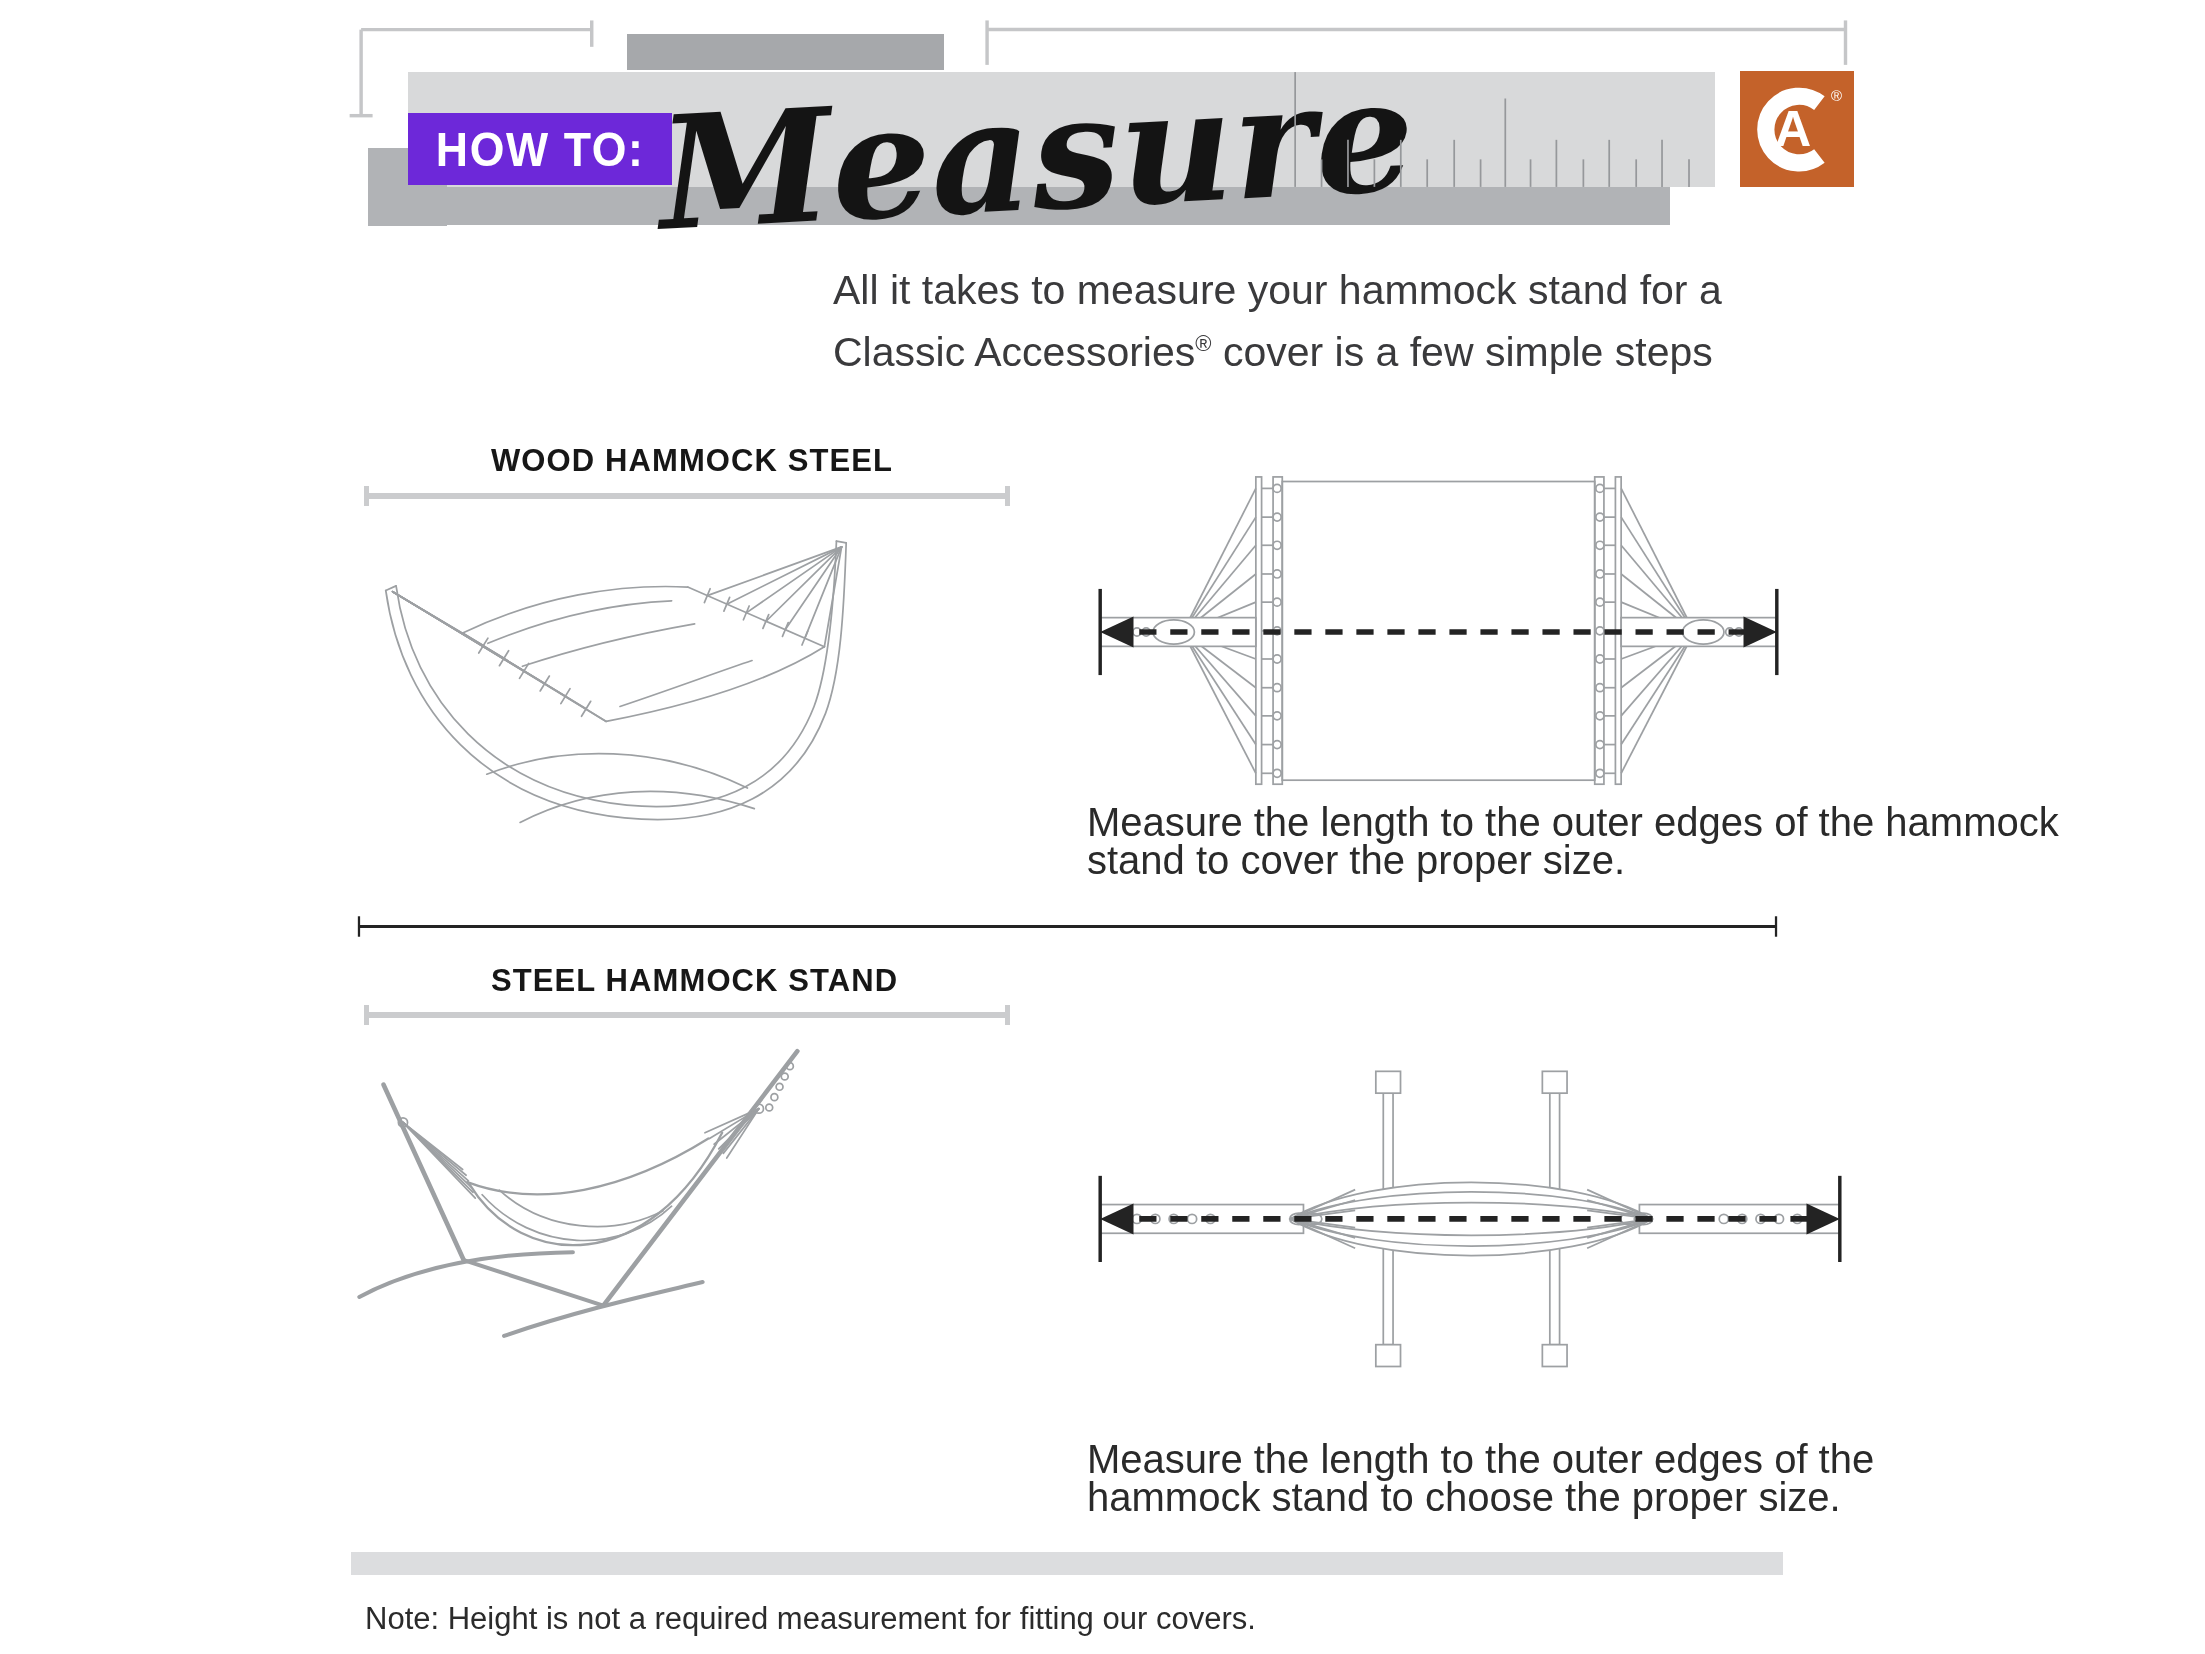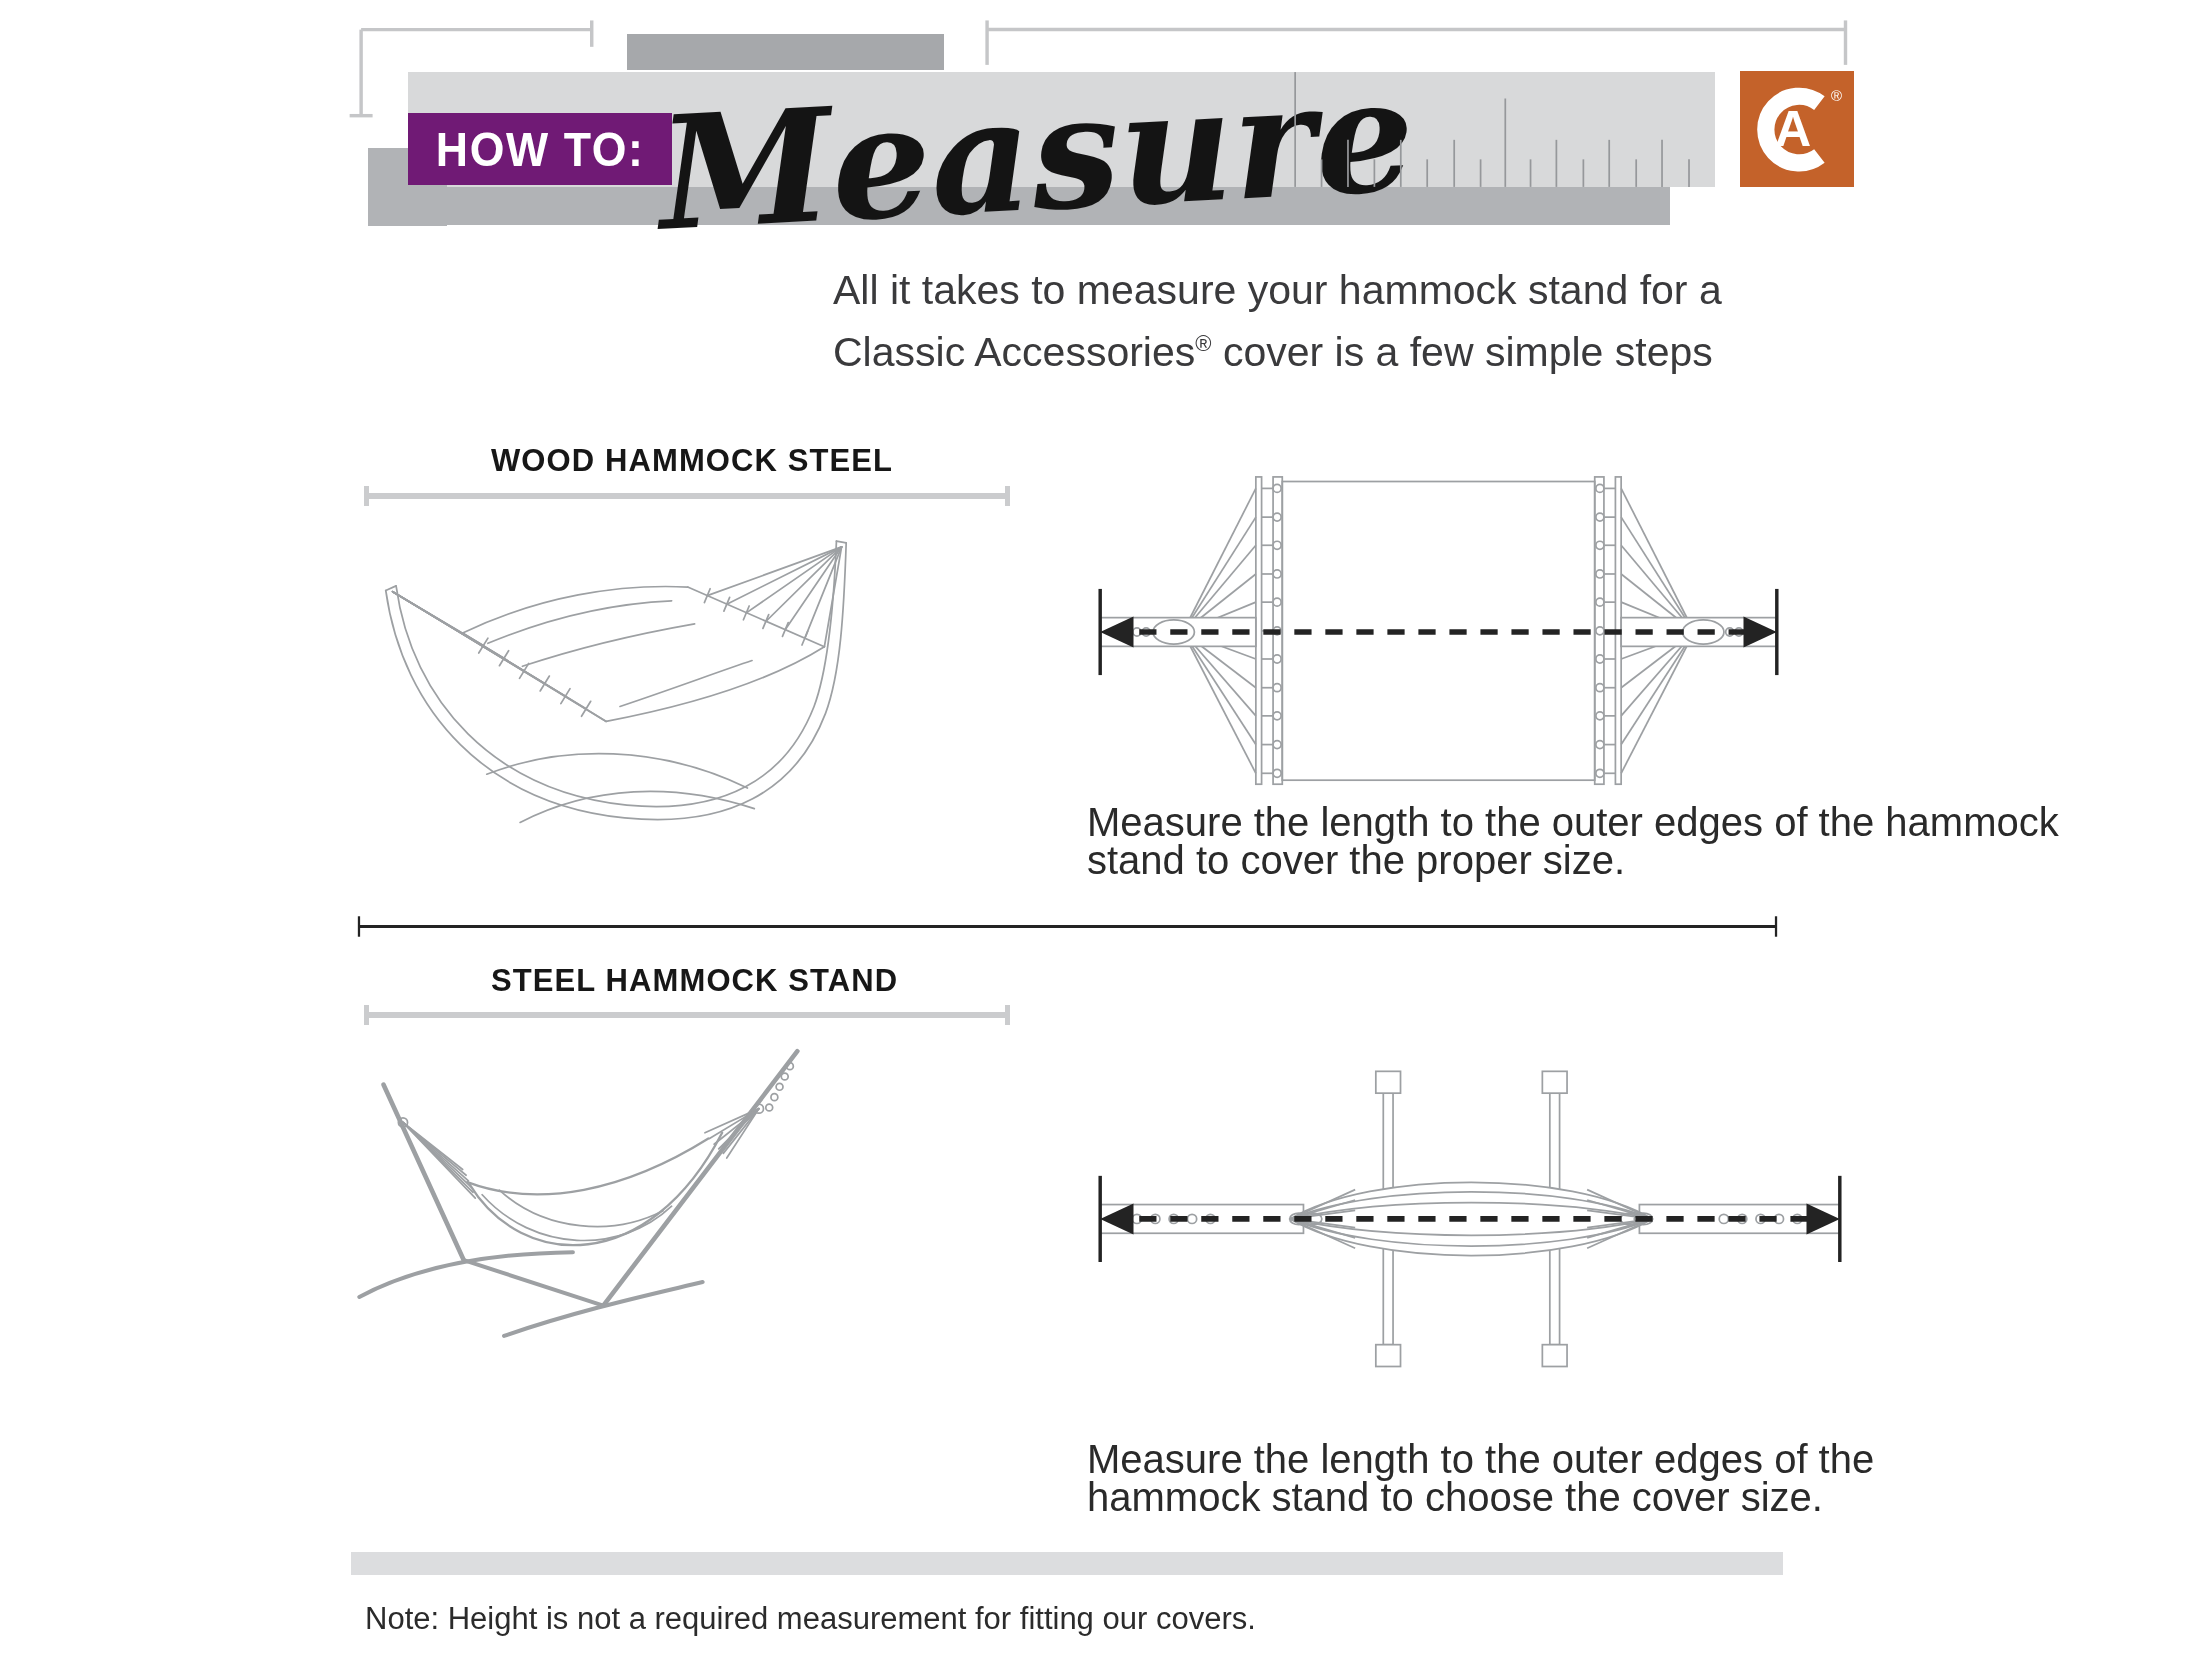--- a/index.html
+++ b/index.html
@@ -5,21 +5,21 @@
   html,body{margin:0;padding:0;background:#ffffff;}
   .canvas{position:relative;width:2205px;height:1655px;background:#ffffff;overflow:hidden;
           font-family:"Liberation Sans",sans-serif;}
   .abs{position:absolute;}
   .fill-box{position:absolute;}
   
   .box-top{left:627px;top:34px;width:317px;height:36px;background:#a6a8ab;}
   .banner{left:408px;top:72px;width:1307px;height:115px;background:#d8d9da;}
   .band{left:447px;top:187px;width:1223px;height:38px;background:#b1b3b6;}
   .square-left{left:368px;top:148px;width:79px;height:78px;background:#b1b3b6;}
-  .howto{left:408px;top:113px;width:264px;height:72px;background:#701a75;
+  .howto{left:408px;top:113px;width:264px;height:72px;background:#6d28d9;
          display:flex;align-items:center;justify-content:center;}
   .howto span{color:#ffffff;font-weight:bold;font-size:48px;letter-spacing:1.7px;transform:scaleX(.93);}
   .measure-title{left:715px;top:57px;width:643px;height:195px;display:flex;align-items:center;justify-content:center;
     font-family:"DejaVu Serif",serif;font-style:italic;font-weight:bold;font-size:156px;color:#141414;
     transform:rotate(-3deg);white-space:nowrap;}
   .logo{left:1740px;top:71px;width:114px;height:116px;background:#c4622a;}
   
   .subtitle{left:833px;top:263px;width:1068px;text-align:left;color:#3a3a3c;
             font-size:41px;line-height:54px;font-weight:300;}
   .subtitle sup{font-size:22px;}
@@ -381,20 +381,20 @@
       <line x1="1930" y1="2123" x2="3190" y2="2123" stroke="#232323" stroke-width="10" stroke-dasharray="30 24"></line>
       <polygon points="1916,2123 1974,2096 1974,2150" fill="#232323"></polygon>
       <polygon points="3204,2123 3146,2096 3146,2150" fill="#232323"></polygon>
       <line x1="1916" y1="2048" x2="1916" y2="2198" stroke="#232323" stroke-width="6"></line>
       <line x1="3204" y1="2048" x2="3204" y2="2198" stroke="#232323" stroke-width="6"></line>
     </g>
   </svg>
 
   <div class="abs caption" style="left:1087px;top:1440px">
     <div>Measure the length to the outer edges of the</div>
-    <div>hammock stand to choose the cover size.</div>
+    <div>hammock stand to choose the proper size.</div>
   </div>
 
   <div class="fill-box footer-bar"></div>
   <div class="abs note">Note: Height is not a required measurement for fitting our covers.</div>
 
 </div>
 
 
 </body></html>

